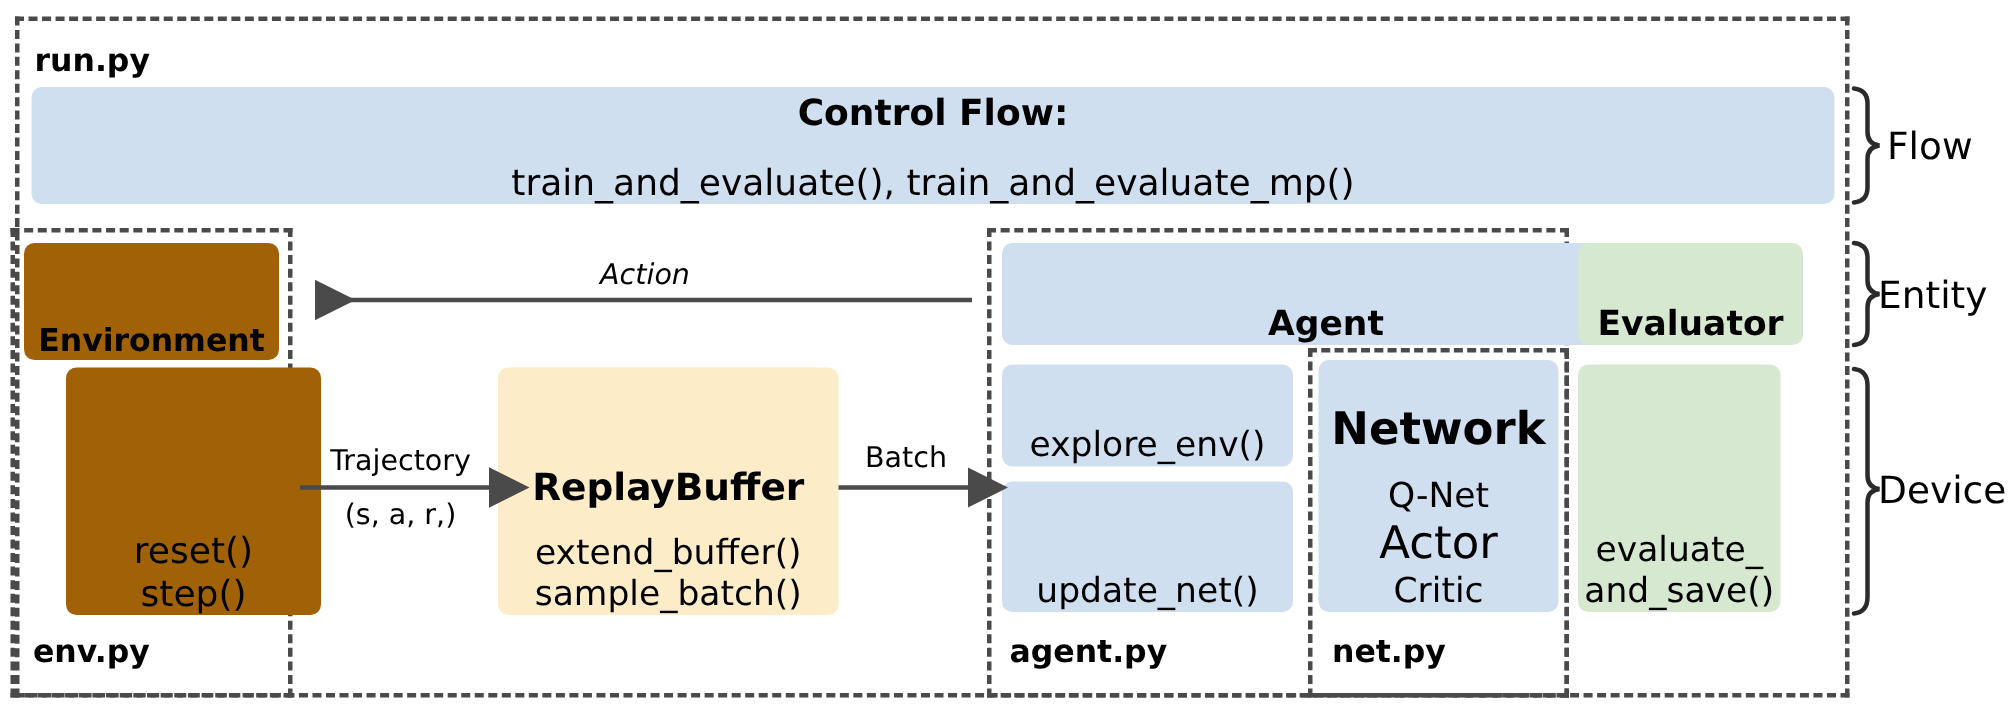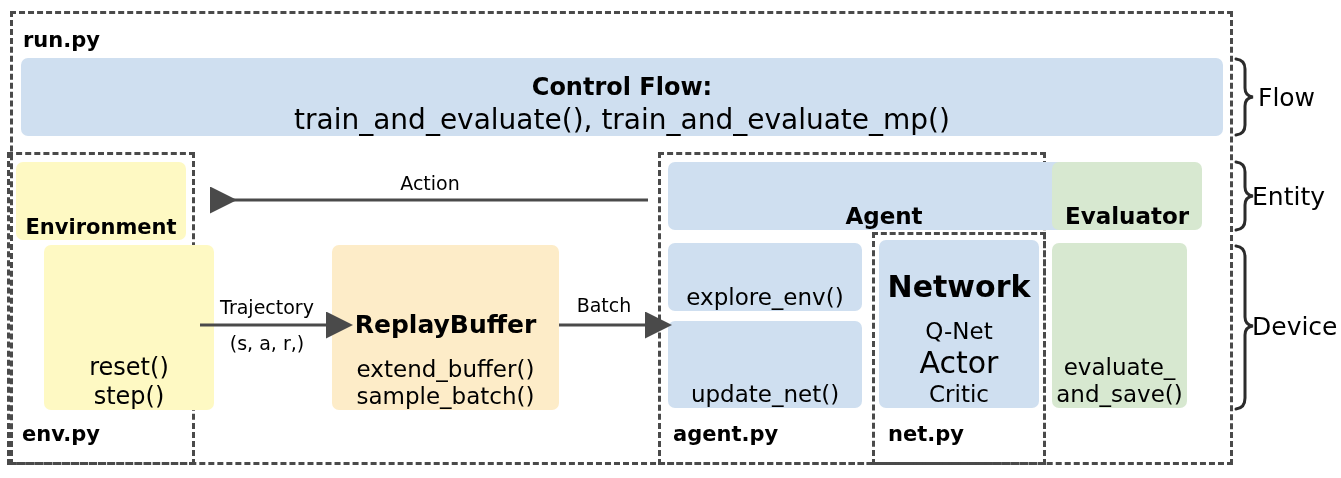--- a/index.html
+++ b/index.html
@@ -30,21 +30,21 @@
   .blk {
     border-radius: 7px;
     display: flex;
     flex-direction: column;
     align-items: center;
     justify-content: flex-end;
     text-align: center;
     line-height: 1.18;
   }
   .blue  { background: #cfdff0; }
-  .green { background: #fef9c3; }
+  .green { background: #a16207; }
   .lgreen{ background: #d7e8d0; }
   .yellow{ background: #fdecc8; }
 
   .bold { font-weight: bold; }
 
   
   .fname {
     font-weight: bold;
     font-size: 21px;
     white-space: nowrap;
@@ -74,21 +74,21 @@
 </head>
 <body>
 
 <div id="canvas">
 
   <div class="abs dashed" style="left:10px; top:11px; width:1223px; height:454px;"></div>
   <div class="abs fname" style="left:23px; top:28px;">run.py</div>
 
   <div class="abs blk blue" style="left:21px; top:58px; width:1202px; height:78px;">
     <div class="bold" style="font-size:24px;">Control Flow:</div>
-    <div style="font-size:28px; margin-top:2px;">train_and_evaluate(),  train_and_evaluate_mp()</div>
+    <div style="font-size:24px; margin-top:18px;">train_and_evaluate(),  train_and_evaluate_mp()</div>
   </div>
 
   <div class="abs dashed" style="left:7px; top:152px; width:188px; height:313px;"></div>
   <div class="abs blk green" style="left:16px; top:162px; width:170px; height:78px; font-size:21px; font-weight:bold;">
     <div>Environment</div>
   </div>
   <div class="abs blk green" style="left:16px; top:245px; width:170px; height:165px; font-size:24px;margin-left:28px;">
     <div>reset()</div>
     <div>step()</div>
   </div>
@@ -122,21 +122,21 @@
   <div class="abs fname" style="left:888px; top:422px;">net.py</div>
 
   <div class="abs blk lgreen" style="left:1052px; top:162px; width:150px; height:68px; font-size:23px; font-weight:bold;">
     <div>Evaluator</div>
   </div>
   <div class="abs blk lgreen" style="left:1052px; top:243px; width:135px; height:165px; font-size:23px;">
     <div>evaluate_</div>
     <div>and_save()</div>
   </div>
 
-  <div class="abs edgelabel" style="left:380px; top:172px; width:100px;">Action</div>
+  <div class="abs edgelabel" style="left:380px; top:172px; width:100px;font-style:italic;">Action</div>
 
   <div class="abs edgelabel" style="left:206px; top:296px; width:122px;">Trajectory</div>
   <div class="abs edgelabel" style="left:206px; top:332px; width:122px;">(s, a, r,)</div>
 
   <div class="abs edgelabel" style="left:566px; top:294px; width:76px;">Batch</div>
 
   <div class="abs grouplabel" style="left:1258px; top:83px;">Flow</div>
   <div class="abs grouplabel" style="left:1252px; top:182px;">Entity</div>
   <div class="abs grouplabel" style="left:1252px; top:312px;">Device</div>
 

